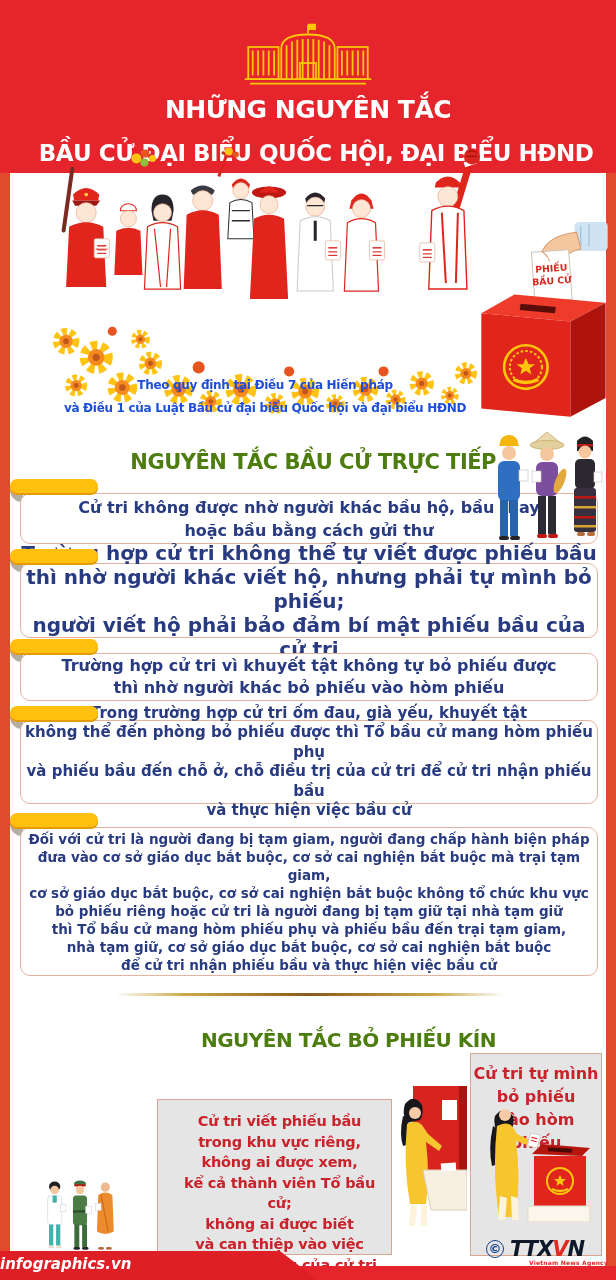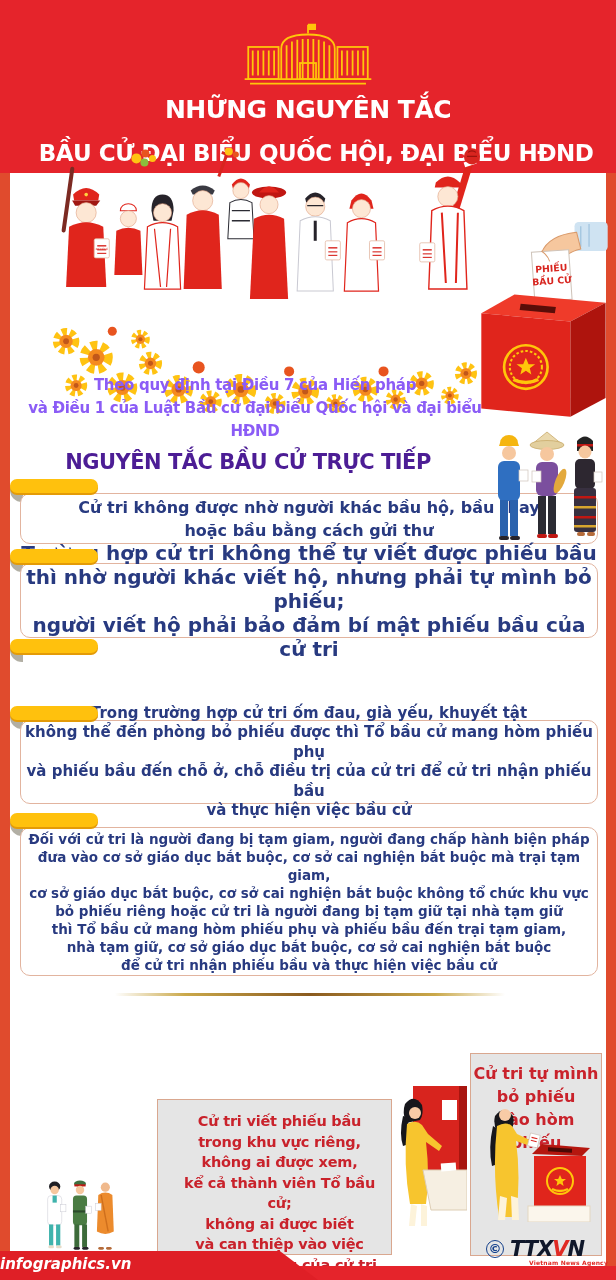--- a/index.html
+++ b/index.html
@@ -8,24 +8,24 @@
   .pre{white-space:pre-line;}
   .abs{position:absolute;}
   
   .frame{position:absolute;top:0;width:10px;height:1280px;background:#e04b2d;z-index:1;}
   
   .header{position:absolute;left:0;top:0;width:616px;height:173px;background:#e5242b;z-index:2;}
   .htitle{position:absolute;left:0;width:616px;text-align:center;color:#fff;font-weight:800;letter-spacing:-0.5px;}
   .htitle1{top:95px;font-size:25px;}
   .htitle2{top:140px;font-size:23px;margin-left:8px;}
   
-  .legal{position:absolute;left:15px;top:374px;width:480px;text-align:center;color:#8b5cf6;
-         font-weight:700;font-size:15px;line-height:23px;letter-spacing:-0.3px;z-index:4;}
-  
-  .sec-title{position:absolute;left:0;width:496px;text-align:center;color:#4c1d95;font-weight:800;letter-spacing:-0.5px;z-index:4;}
+  .legal{position:absolute;left:25px;top:374px;width:480px;text-align:center;color:#1d4ed8;
+         font-weight:700;font-size:12px;line-height:23px;letter-spacing:-0.3px;z-index:4;}
+  
+  .sec-title{position:absolute;left:0;width:496px;text-align:right;color:#4d7c0f;font-weight:800;letter-spacing:-0.5px;z-index:4;}
   
   .rule-card{position:absolute;left:20px;width:576px;background:#fff;border:1.2px solid #e2b49f;border-radius:10px;
              display:flex;align-items:center;justify-content:center;text-align:center;color:#283a80;font-weight:700;z-index:3;}
   .ribbon{position:absolute;left:10px;width:88px;height:14px;background:#ffc10d;border-radius:8px;
           box-shadow:0 2px 0 #e49b07;z-index:4;}
   .fold{position:absolute;left:10px;width:13px;height:13px;background:#b2afa4;border-radius:0 0 0 12px;z-index:2;}
   
   .divider{position:absolute;left:115px;top:993px;width:390px;height:3px;
            background:linear-gradient(90deg,rgba(185,138,46,0),#caa84a 18%,#8a5a1e 50%,#caa84a 82%,rgba(185,138,46,0));z-index:3;}
   .scard{position:absolute;background:#e5e5e5;border:1.2px solid #d9a78f;border-radius:0;z-index:3;margin-top:31px;}
@@ -265,40 +265,43 @@
 hoặc bầu bằng cách gửi thư</div>
 
   <div class="fold" style="top:559px"></div>
   <div class="ribbon" style="top:549px"></div>
   <div class="rule-card pre" style="top:563px;height:73px;font-size:20px;line-height:24px">Trường hợp cử tri không thể tự viết được phiếu bầu
 thì nhờ người khác viết hộ, nhưng phải tự mình bỏ phiếu;
 người viết hộ phải bảo đảm bí mật phiếu bầu của cử tri</div>
 
   <div class="fold" style="top:649px"></div>
   <div class="ribbon" style="top:639px"></div>
+  <div class="rule-card pre" style="top:653px;height:46px;font-size:16px;line-height:22px">Trường hợp cử tri vì khuyết tật không tự bỏ phiếu được
+thì nhờ người khác bỏ phiếu vào hòm phiếu</div>
 
   <div class="fold" style="top:716px"></div>
   <div class="ribbon" style="top:706px"></div>
   <div class="rule-card pre" style="top:720px;height:82px;font-size:15px;line-height:19.5px">Trong trường hợp cử tri ốm đau, già yếu, khuyết tật
 không thể đến phòng bỏ phiếu được thì Tổ bầu cử mang hòm phiếu phụ
 và phiếu bầu đến chỗ ở, chỗ điều trị của cử tri để cử tri nhận phiếu bầu
 và thực hiện việc bầu cử</div>
 
   <div class="fold" style="top:823px"></div>
   <div class="ribbon" style="top:813px"></div>
   <div class="rule-card pre" style="top:827px;height:147px;font-size:13.5px;line-height:18px">Đối với cử tri là người đang bị tạm giam, người đang chấp hành biện pháp
 đưa vào cơ sở giáo dục bắt buộc, cơ sở cai nghiện bắt buộc mà trại tạm giam,
 cơ sở giáo dục bắt buộc, cơ sở cai nghiện bắt buộc không tổ chức khu vực
 bỏ phiếu riêng hoặc cử tri là người đang bị tạm giữ tại nhà tạm giữ
 thì Tổ bầu cử mang hòm phiếu phụ và phiếu bầu đến trại tạm giam,
 nhà tạm giữ, cơ sở giáo dục bắt buộc, cơ sở cai nghiện bắt buộc
 để cử tri nhận phiếu bầu và thực hiện việc bầu cử</div>
 
   <div class="divider"></div>
 
+  <div class="sec-title" style="top:1028px;font-size:20px">NGUYÊN TẮC BỎ PHIẾU KÍN</div>
 
   <svg class="abs" style="left:24px;top:1178px;z-index:4" width="112" height="76" viewBox="0 0 112 108">
     <g>
       <ellipse cx="20" cy="12" rx="8" ry="7" fill="#1f1f24"></ellipse>
       <circle cx="20" cy="17" r="6" fill="#f6c79e"></circle>
       <rect x="10" y="25" width="20" height="42" rx="5" fill="#fff" stroke="#d9d9e0" stroke-width="1"></rect>
       <rect x="17" y="25" width="6" height="10" fill="#3fb3ac"></rect>
       <rect x="12" y="66" width="6" height="30" fill="#3fb3ac"></rect>
         <rect x="22" y="66" width="6" height="30" fill="#3fb3ac"></rect>
       <rect x="11" y="96" width="8" height="4" rx="2" fill="#e8dcc8"></rect>

